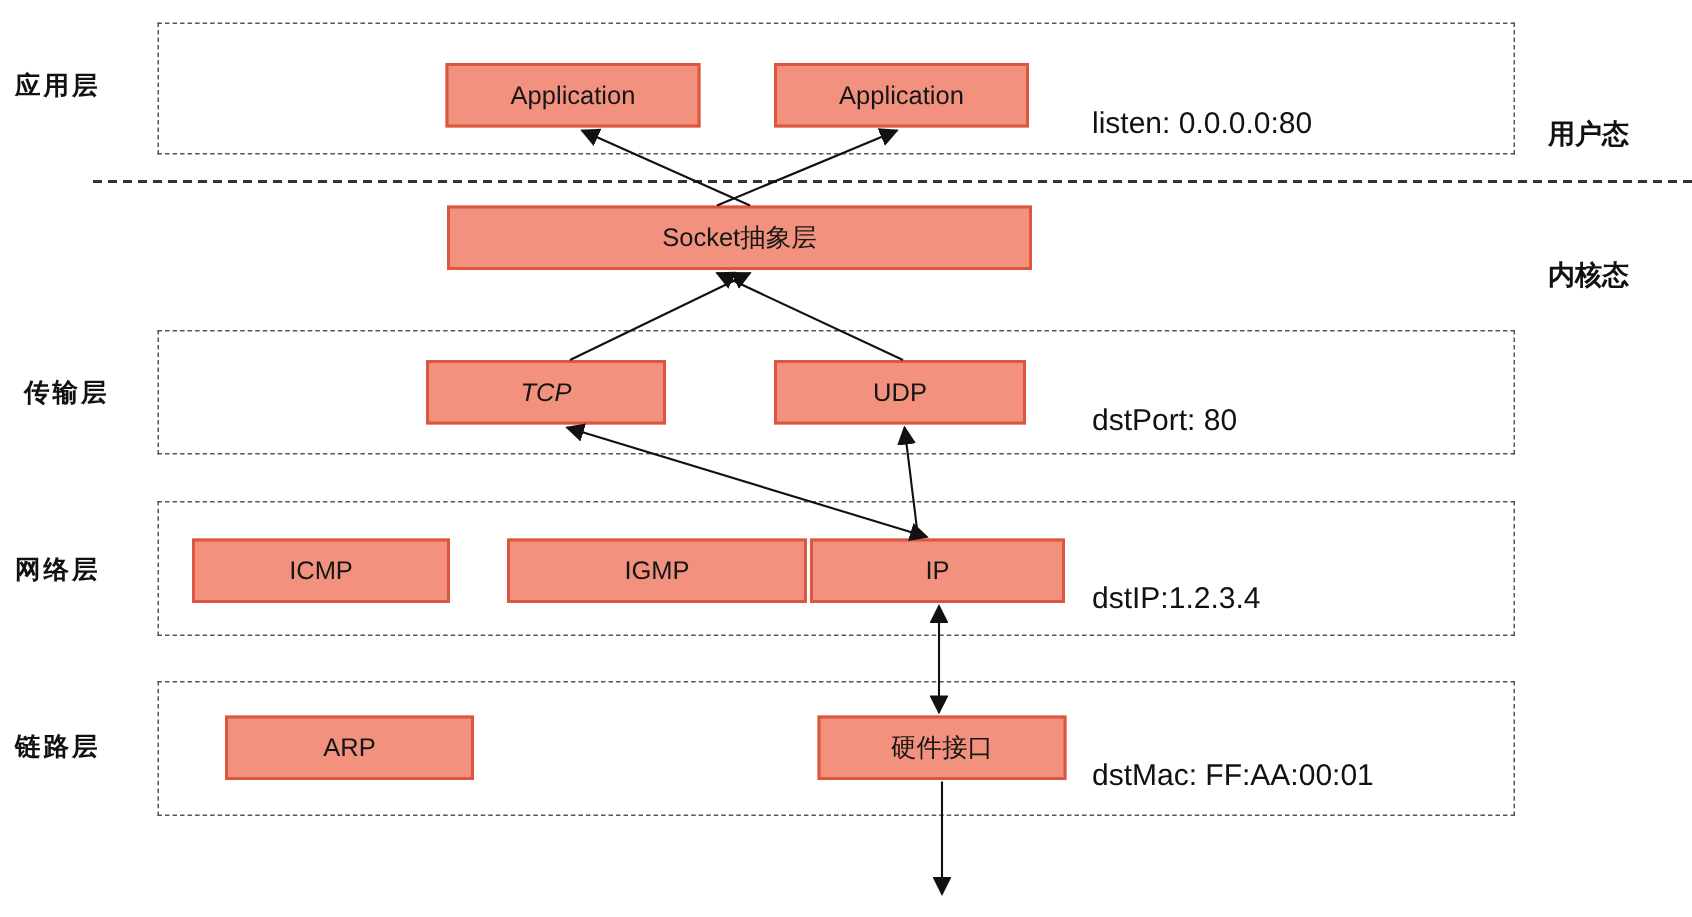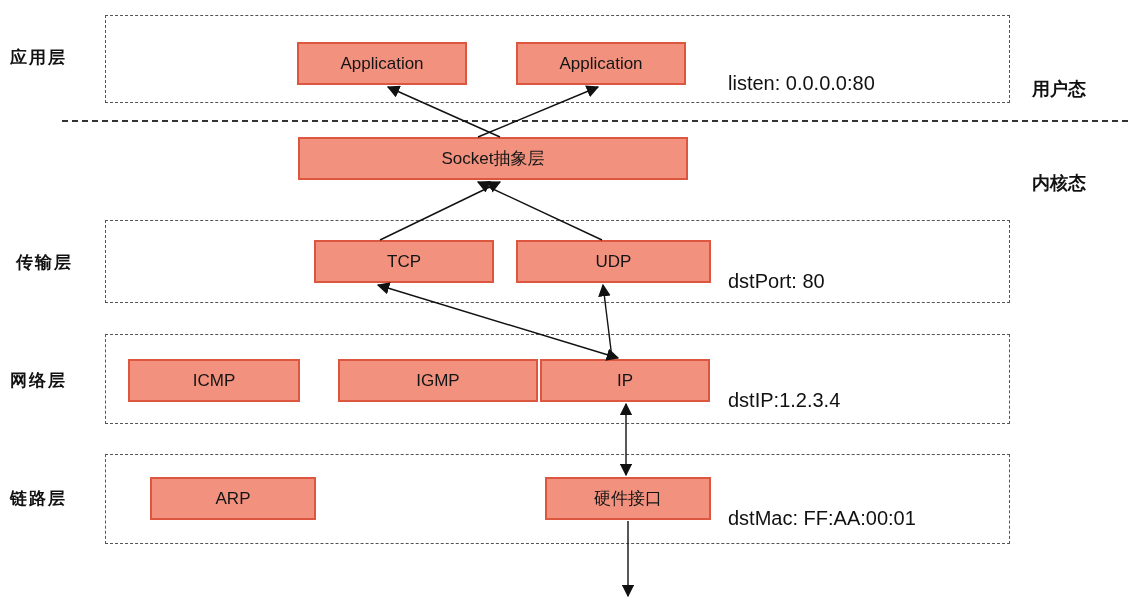--- a/index.html
+++ b/index.html
@@ -89,22 +89,22 @@
   <div class="side-label" style="left:16px; top:262px;">传输层</div>
   <div class="side-label" style="left:10px; top:380px;">网络层</div>
   <div class="side-label" style="left:10px; top:498px;">链路层</div>
 
   <div class="mode-label" style="left:1032px; top:89px;">用户态</div>
   <div class="mode-label" style="left:1032px; top:155px;margin-top:28px;">内核态</div>
 
   <div class="node" style="left:297px; top:42px; width:170px; height:43px;">Application</div>
   <div class="node" style="left:516px; top:42px; width:170px; height:43px;">Application</div>
   <div class="node" style="left:298px; top:137px; width:390px; height:43px;">Socket抽象层</div>
-  <div class="node" style="left:314px; top:240px; width:180px; height:43px;">TCP</div>
-  <div class="node" style="left:516px; top:240px; width:195px; height:43px;">UDP</div>
+  <div class="node" style="left:284px; top:240px; width:160px; height:43px;font-style:italic;">TCP</div>
+  <div class="node" style="left:516px; top:240px; width:168px; height:43px;">UDP</div>
   <div class="node" style="left:128px; top:359px; width:172px; height:43px;">ICMP</div>
   <div class="node" style="left:338px; top:359px; width:200px; height:43px;">IGMP</div>
   <div class="node" style="left:540px; top:359px; width:170px; height:43px;">IP</div>
   <div class="node" style="left:150px; top:477px; width:166px; height:43px;">ARP</div>
   <div class="node" style="left:545px; top:477px; width:166px; height:43px;">硬件接口</div>
 
   <div class="annotation" style="left:728px; top:63px;">listen: 0.0.0.0:80</div>
   <div class="annotation" style="left:728px; top:261px;">dstPort: 80</div>
   <div class="annotation" style="left:728px; top:380px;">dstIP:1.2.3.4</div>
   <div class="annotation" style="left:728px; top:498px;">dstMac: FF:AA:00:01</div>

